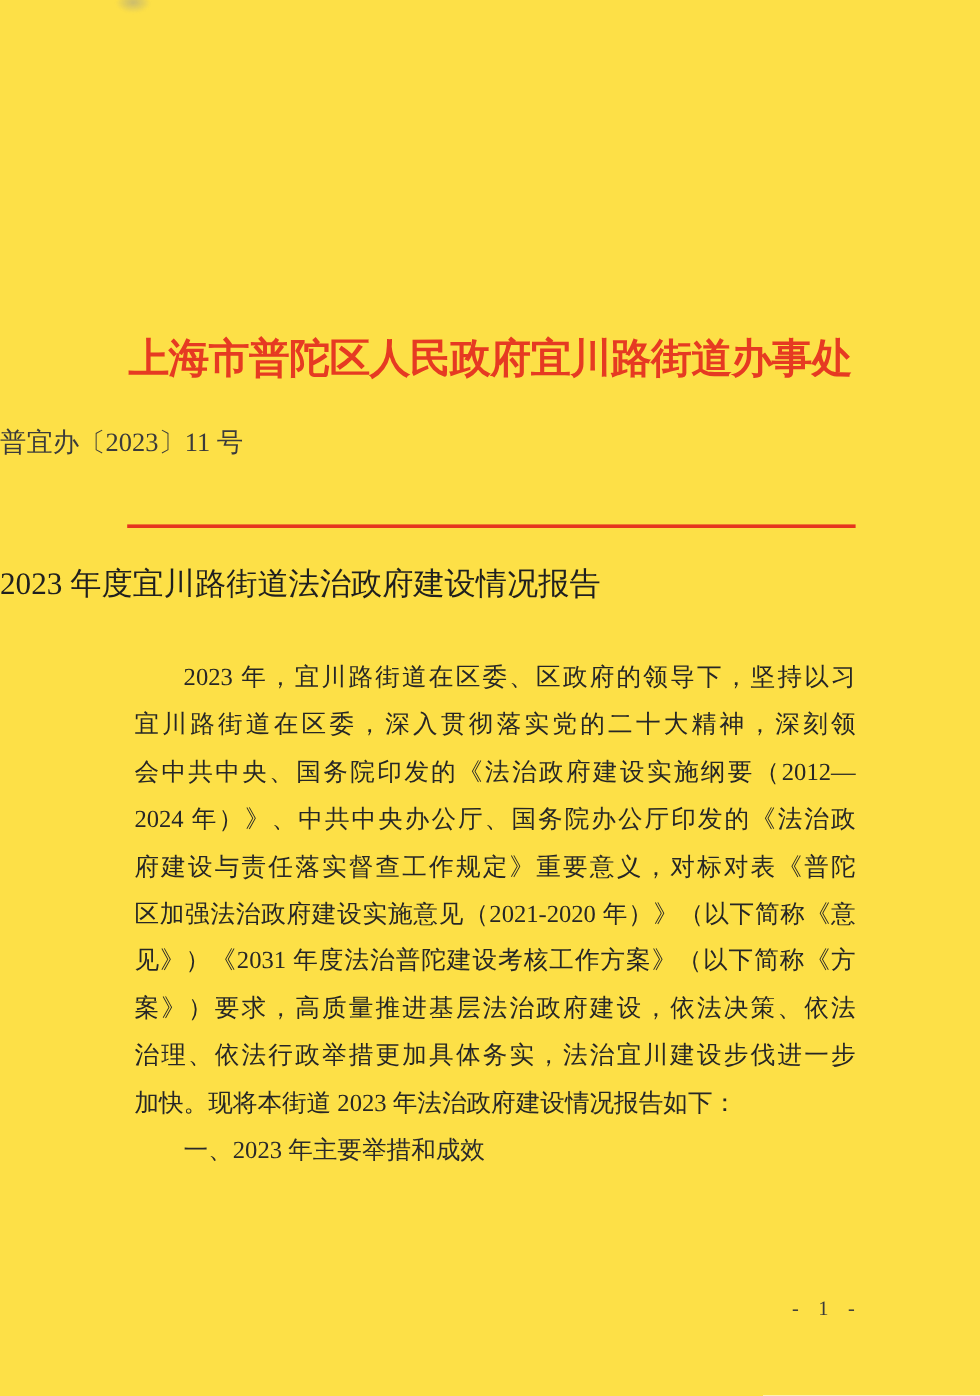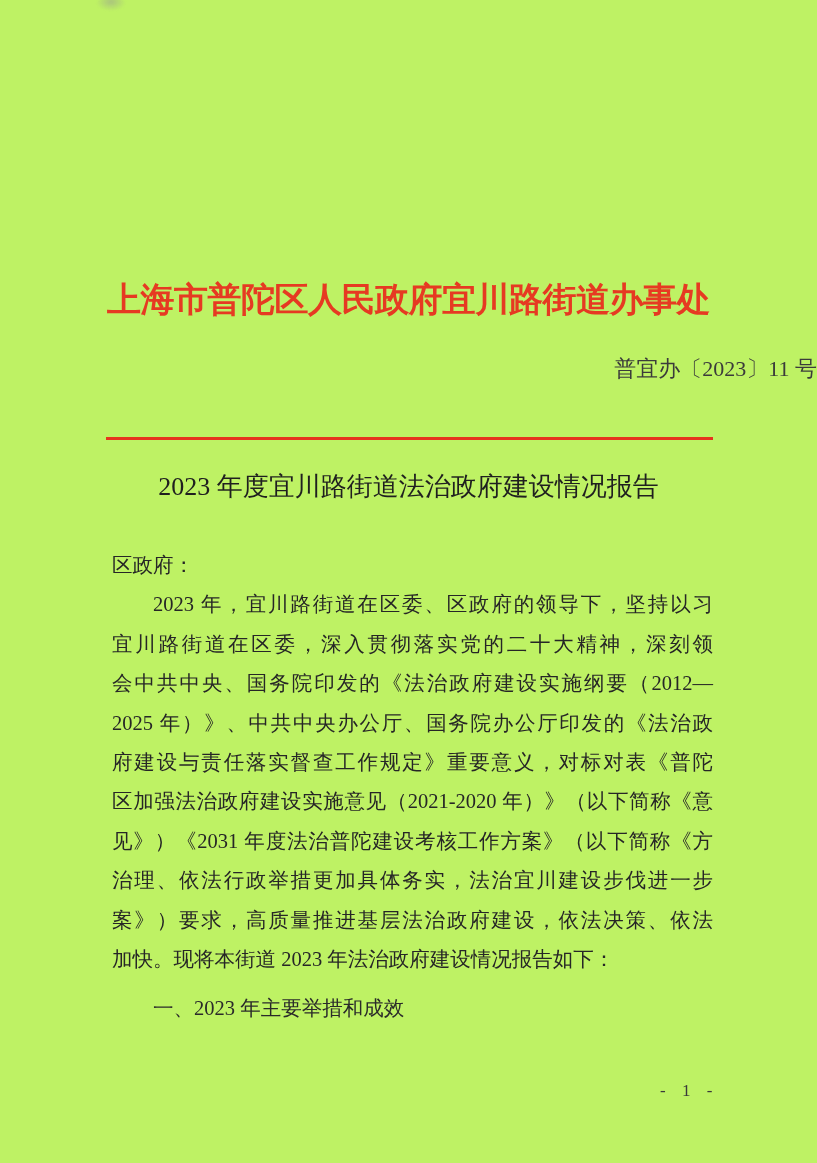--- a/index.html
+++ b/index.html
@@ -1,20 +1,20 @@
 <!DOCTYPE html>
 <html><head>
 <meta charset="utf-8">
 <style>
   html, body { margin: 0; padding: 0; background: #ffffff; }
   .page {
     position: relative;
     width: 817px;
     height: 1163px;
-    background: #bef264;
+    background: #fde047;
     overflow: hidden;
     font-family: "Liberation Serif", serif;
     color: #262626;
   }
   .smudge {
     position: absolute;
     left: 96px;
     top: -3px;
     width: 30px;
     height: 14px;
@@ -33,39 +33,38 @@
     font-weight: bold;
     letter-spacing: -0.5px;
     color: #e63a22;
     font-family: "Liberation Serif", serif;
   }
   .doc-number {
     position: absolute;
     top: 356px;
     left: 0;
     width: 100%;
-    text-align: right;
+    text-align: left;
     font-size: 22px;
     line-height: 26px;
     color: #3b3b3b;
   }
   .red-line {
     position: absolute;
     top: 437px;
     left: 106px;
     width: 607px;
     height: 3px;
     background: #e6341e;
   }
   .doc-title {
     position: absolute;
     top: 471px;
     left: 0;
     width: 100%;
-    text-align: center;
     font-size: 26px;
     line-height: 32px;
     color: #1f1f1f;
   }
   .body-block {
     position: absolute;
     top: 546px;
     left: 112px;
     width: 601px;
     font-size: 20.5px;
@@ -82,21 +81,20 @@
     white-space: nowrap;
   }
   .paragraph .body-line:first-child { padding-left: 41px; }
   .paragraph .body-line.last-line {
     text-align-last: left;
     white-space: normal;
   }
   .section-heading {
     text-indent: 41px;
     color: #2a2a2a;
-    margin-top: 10px;
   }
   .page-number {
     position: absolute;
     top: 1081px;
     left: 660px;
     font-size: 17px;
     line-height: 20px;
     letter-spacing: 6px;
     color: #3a3a3a;
     white-space: nowrap;
@@ -110,30 +108,29 @@
 
   <div class="letterhead">上海市普陀区人民政府宜川路街道办事处</div>
 
   <div class="doc-number">普宜办〔2023〕11 号</div>
 
   <div class="red-line"></div>
 
   <div class="doc-title">2023 年度宜川路街道法治政府建设情况报告</div>
 
   <div class="body-block">
-    <div class="salutation">区政府：</div>
     <div class="paragraph">
         <div class="body-line">2023 年，宜川路街道在区委、区政府的领导下，坚持以习</div>
         <div class="body-line">宜川路街道在区委，深入贯彻落实党的二十大精神，深刻领</div>
         <div class="body-line">会中共中央、国务院印发的《法治政府建设实施纲要（2012—</div>
-        <div class="body-line">2025 年）》、中共中央办公厅、国务院办公厅印发的《法治政</div>
+        <div class="body-line">2024 年）》、中共中央办公厅、国务院办公厅印发的《法治政</div>
         <div class="body-line">府建设与责任落实督查工作规定》重要意义，对标对表《普陀</div>
         <div class="body-line">区加强法治政府建设实施意见（2021-2020 年）》（以下简称《意</div>
         <div class="body-line">见》）《2031 年度法治普陀建设考核工作方案》（以下简称《方</div>
+        <div class="body-line">案》）要求，高质量推进基层法治政府建设，依法决策、依法</div>
         <div class="body-line">治理、依法行政举措更加具体务实，法治宜川建设步伐进一步</div>
-        <div class="body-line">案》）要求，高质量推进基层法治政府建设，依法决策、依法</div>
         <div class="body-line last-line">加快。现将本街道 2023 年法治政府建设情况报告如下：</div>
       </div>
     <div class="section-heading">一、2023 年主要举措和成效</div>
   </div>
 
   <div class="page-number">- 1 -</div>
 </div>
 
 </body></html>

